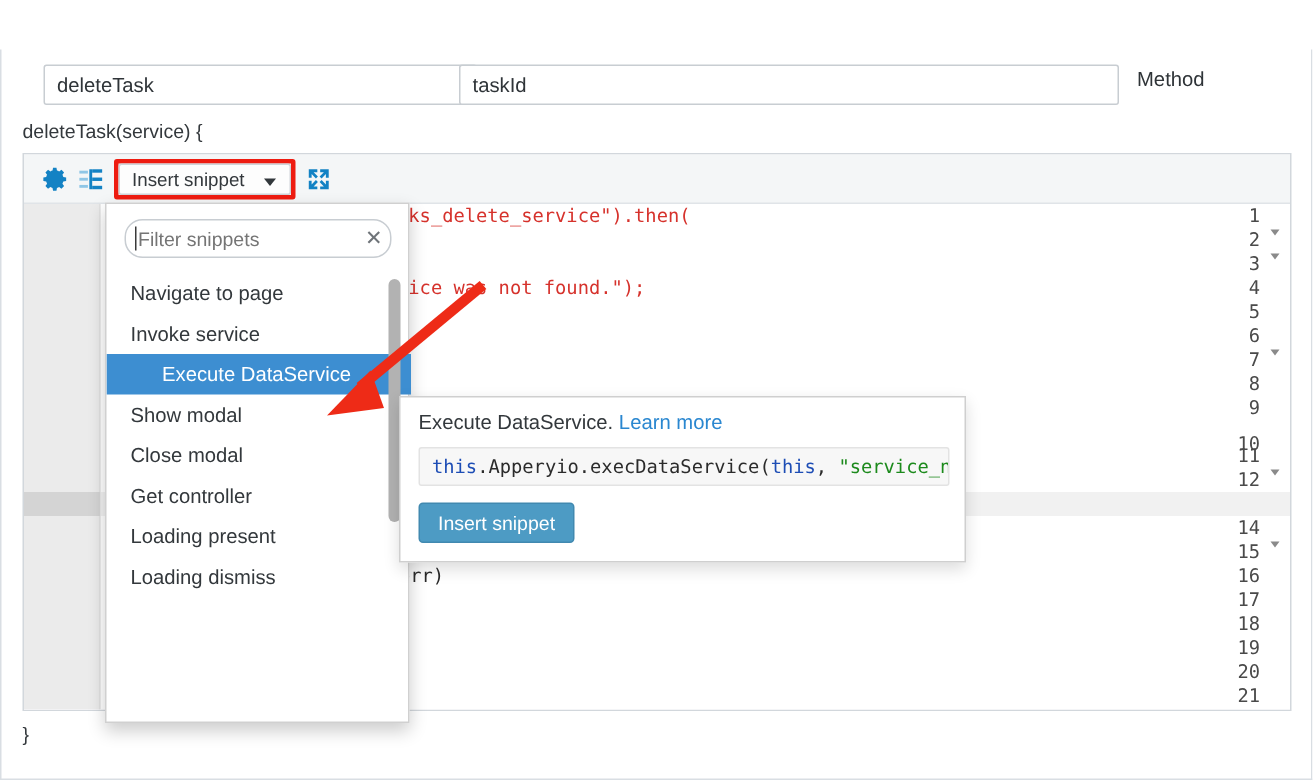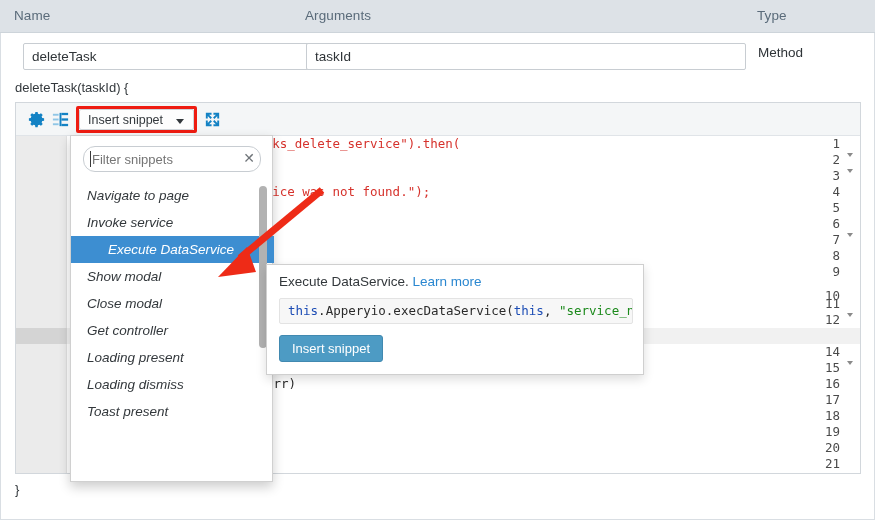--- a/index.html
+++ b/index.html
@@ -53,21 +53,21 @@
     border: 1px solid #c8cdd2;
     border-radius: 2px;
     background: #fff;
     font-family: "Liberation Sans", sans-serif;
     font-size: 13.5px;
     color: #2f3438;
     padding: 0 8px;
     line-height: 25px;
     outline: none;
   }
-  .field-name { left: 22px; top: 10px; width: 289px; }
+  .field-name { left: 28px; top: 10px; width: 289px; }
   .field-args { left: 305px; top: 10px; width: 440px; }
   .type-val {
     position: absolute;
     left: 757px; top: 12px;
     font-size: 13.5px;
     color: #2f3438;
   }
 
   
   .sig {
@@ -248,21 +248,20 @@
   }
   .menu-item {
     position: relative;
     height: 27px;
     line-height: 27px;
     padding-left: 16px;
     font-size: 13.5px;
     color: #33383c;
     cursor: pointer;
     white-space: nowrap;
-    font-style: italic;
   }
   .menu-item.sel {
     background: #3d8ed1;
     color: #ffffff;
     padding-left: 37px;
   }
   .menu-scrollbar {
     position: absolute;
     right: 5px; top: 50px;
     width: 8px; height: 290px;
@@ -337,33 +336,28 @@
     width: 875px; height: 520px;
     pointer-events: none;
     z-index: 60;
   }
 </style>
 </head>
 <body>
 
 <div id="app">
 
-  <div class="hdr">
-    <div class="hdr-cell hdr-name">Name</div>
-    <div class="hdr-cell hdr-args">Arguments</div>
-    <div class="hdr-cell hdr-type">Type</div>
-  </div>
 
   <div class="body-wrap">
 
     <input class="field field-name" readonly="" value="deleteTask" style="">
     <input class="field field-args" readonly="" value="taskId" style="">
     <div class="type-val">Method</div>
 
-    <div class="sig">deleteTask(taskId) {</div>
+    <div class="sig">deleteTask(service) {</div>
     <div class="sig-close">}</div>
 
     <div class="editor">
 
       <div class="editor-toolbar">
 
         <span class="tb-icon tb-gear">
           <svg viewBox="0 0 20 20" width="19" height="19">
             <path fill="#1382c4" d="M10 6.6a3.4 3.4 0 1 0 0 6.8 3.4 3.4 0 0 0 0-6.8zm0 5.1a1.7 1.7 0 1 1 0-3.4 1.7 1.7 0 0 1 0 3.4z"></path>
             <path fill="#1382c4" d="M18 8.7l-2-.35a6.3 6.3 0 0 0-.62-1.5l1.17-1.66-1.84-1.84L13.05 4.5a6.3 6.3 0 0 0-1.5-.62L11.2 2H8.8l-.35 1.88a6.3 6.3 0 0 0-1.5.62L5.29 3.35 3.45 5.19 4.62 6.85a6.3 6.3 0 0 0-.62 1.5L2 8.7v2.6l2 .35c.14.53.35 1.03.62 1.5l-1.17 1.66 1.84 1.84 1.66-1.17c.47.27.97.48 1.5.62l.35 2h2.4l.35-2c.53-.14 1.03-.35 1.5-.62l1.66 1.17 1.84-1.84-1.17-1.66c.27-.47.48-.97.62-1.5l2-.35V8.7z"></path>
@@ -454,21 +448,20 @@
     </div>
     <div class="menu-list" id="menu-list">
         <div class="menu-item">Navigate to page</div>
         <div class="menu-item">Invoke service</div>
         <div class="menu-item sel">Execute DataService</div>
         <div class="menu-item">Show modal</div>
         <div class="menu-item">Close modal</div>
         <div class="menu-item">Get controller</div>
         <div class="menu-item">Loading present</div>
         <div class="menu-item">Loading dismiss</div>
-        <div class="menu-item">Toast present</div>
       </div>
     <div class="menu-scrollbar">
       <div class="menu-thumb"></div>
     </div>
   </div>
 
   <svg class="arrow-svg">
     <line id="arrow-line" x1="322" y1="190" x2="240" y2="258" stroke="#ee2b17" stroke-width="7" stroke-linecap="butt"></line>
     <polygon id="arrow-head" points="247,247 218,277 256,272" fill="#ee2b17"></polygon>
   </svg>

